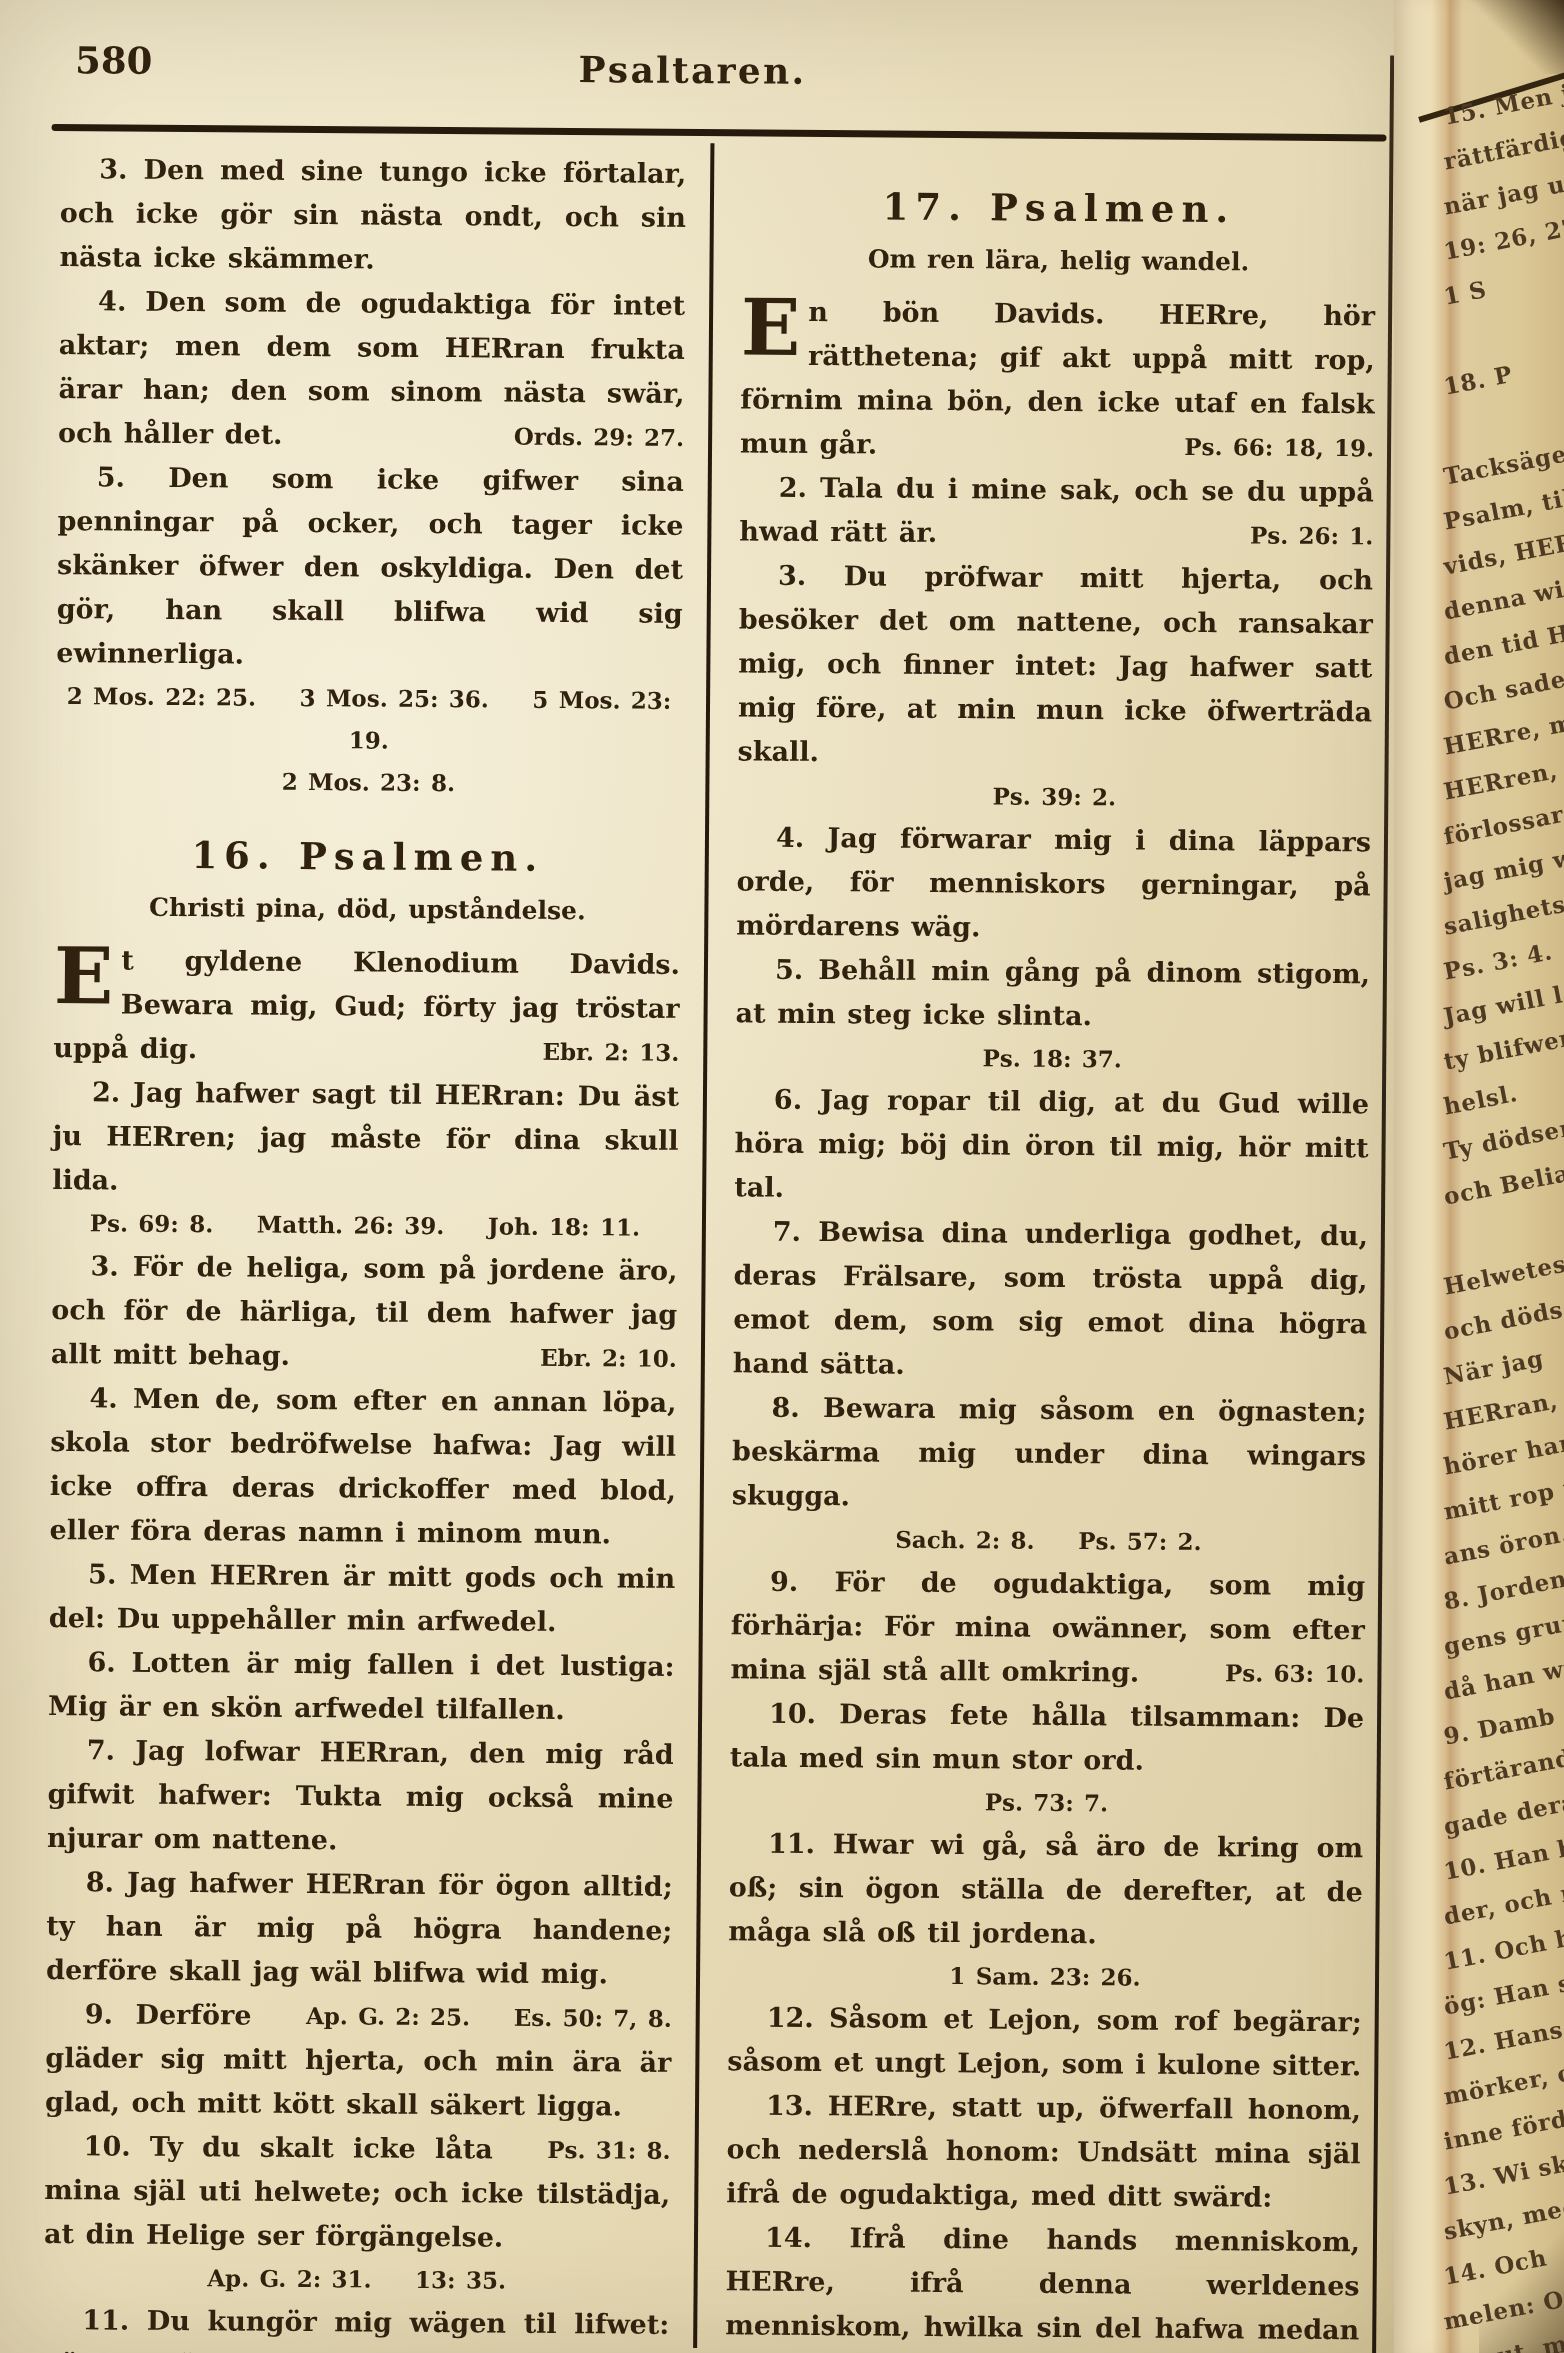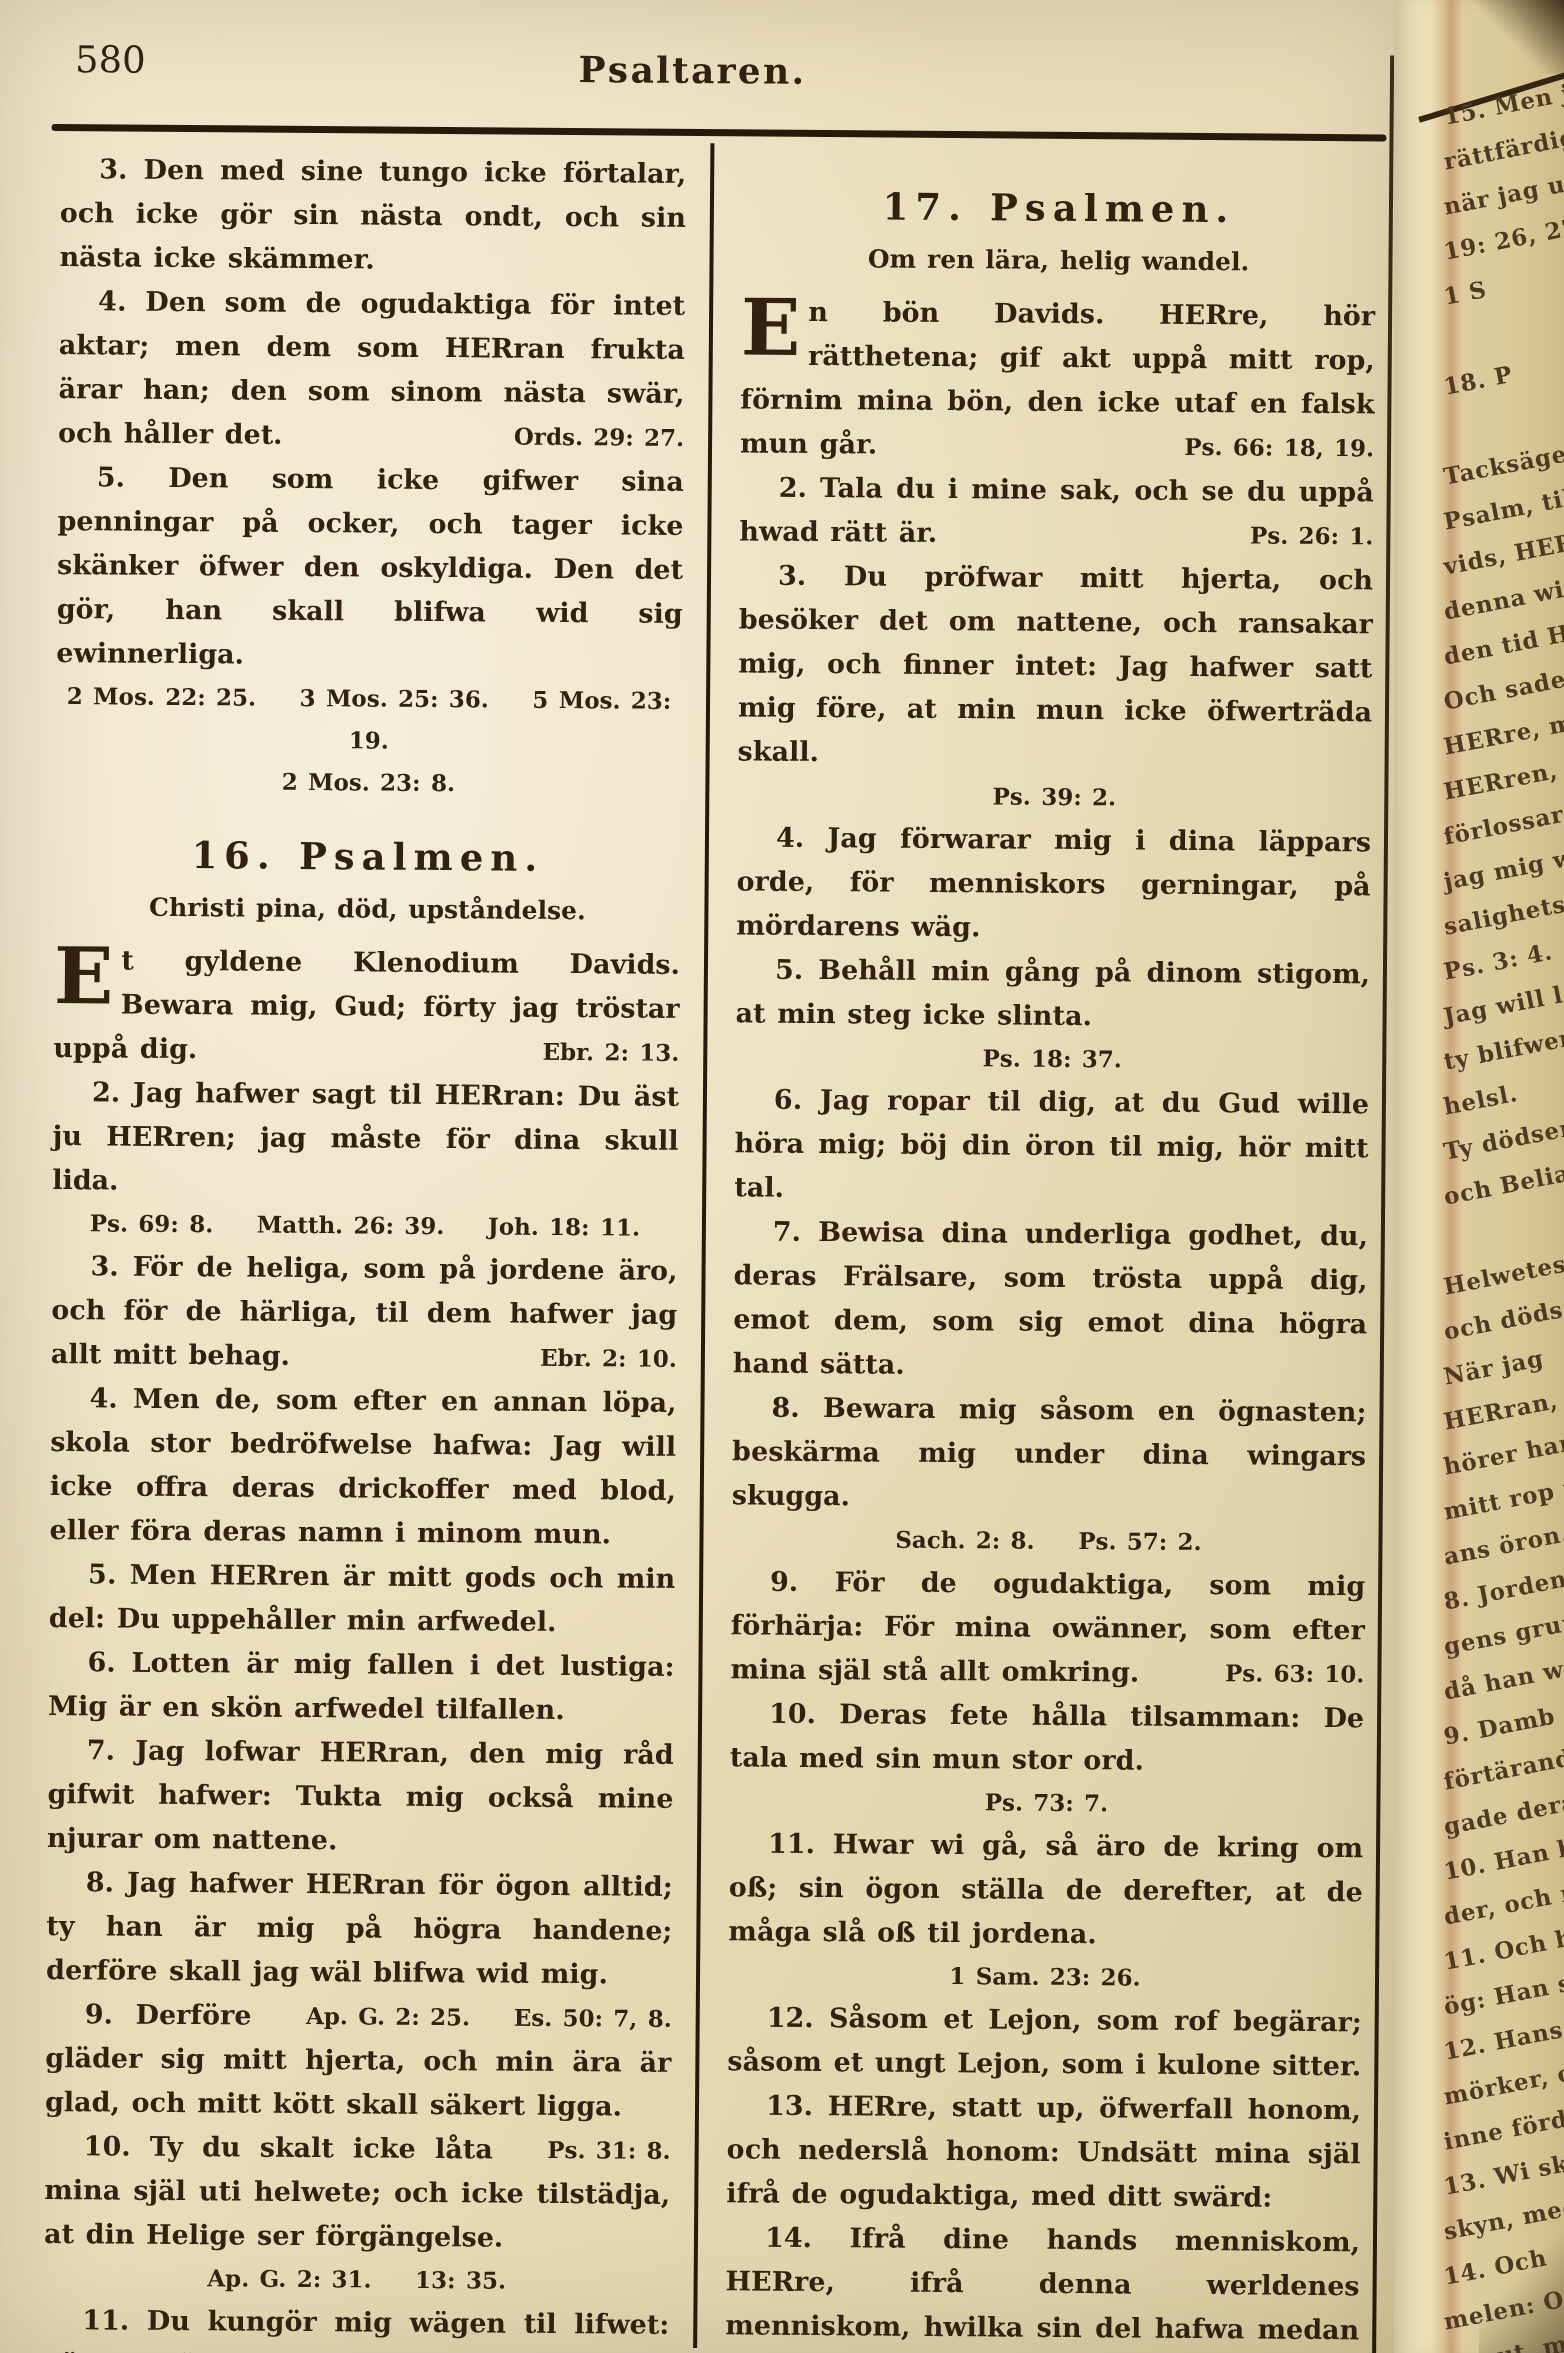--- a/index.html
+++ b/index.html
@@ -19,21 +19,21 @@
   
   .main{
     position:absolute;left:0;top:0;width:1408px;height:2354px;
     background:
       radial-gradient(1095px 1487px at 26% 32%, rgba(255,252,240,.55), rgba(255,252,240,0) 72%),
       linear-gradient(115deg,#ebe1c2 0%,#e7dbb7 55%,#dfd2ab 85%,#d8c89c 100%);
     box-shadow:inset 0 0 117px rgba(92,70,40,.20);
   }
   .tilt{position:absolute;inset:0;transform:rotate(.45deg);transform-origin:55px 70px;}
 
-  .pageno{position:absolute;left:75px;top:38px;font-size:37px;font-weight:400;color:var(--ink);}
+  .pageno{position:absolute;left:75px;top:38px;font-size:37px;font-weight:700;color:var(--ink);}
   .runhead{
     position:absolute;left:0;top:44px;width:1385px;text-align:center;
     font-size:36px;font-weight:700;letter-spacing:2.3px;color:var(--ink);
   }
   .headrule{position:absolute;left:52px;top:124px;width:1335px;height:7px;background:var(--rule);border-radius:3.9px;}
   .divider{position:absolute;left:711px;top:138px;width:3.9px;height:2205px;background:var(--rule);}
   .edgerule{position:absolute;left:1390px;top:45px;width:3.9px;height:2305px;background:linear-gradient(#3a2c1a,#241a0e);}
 
   .col{position:absolute;top:147px;color:var(--ink);}
   .col-left{left:61px;width:626px;}

